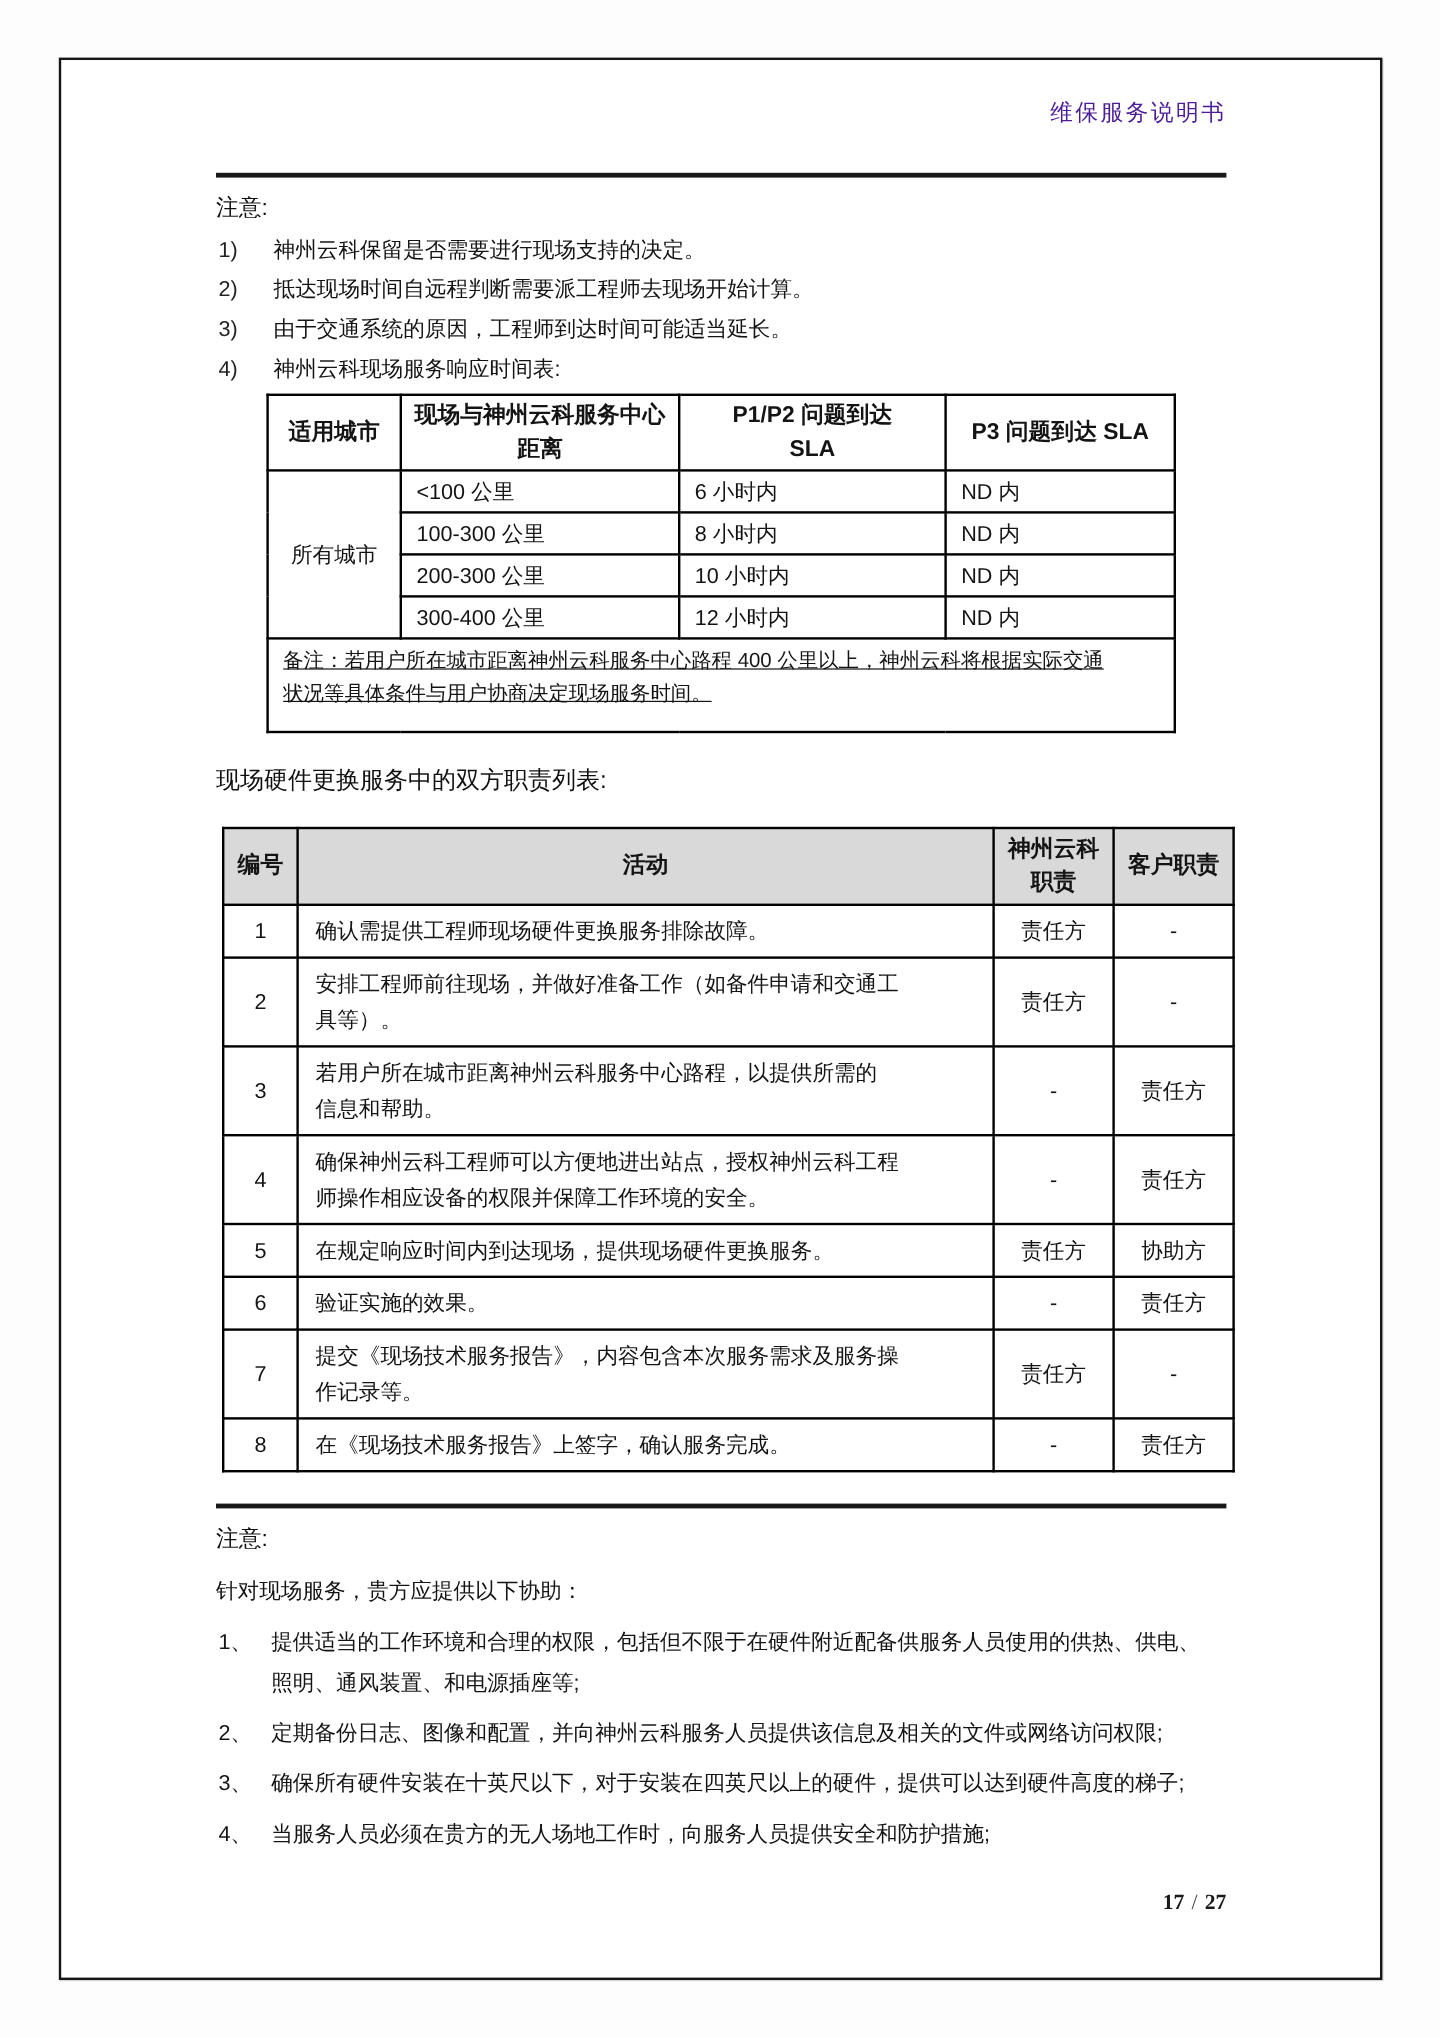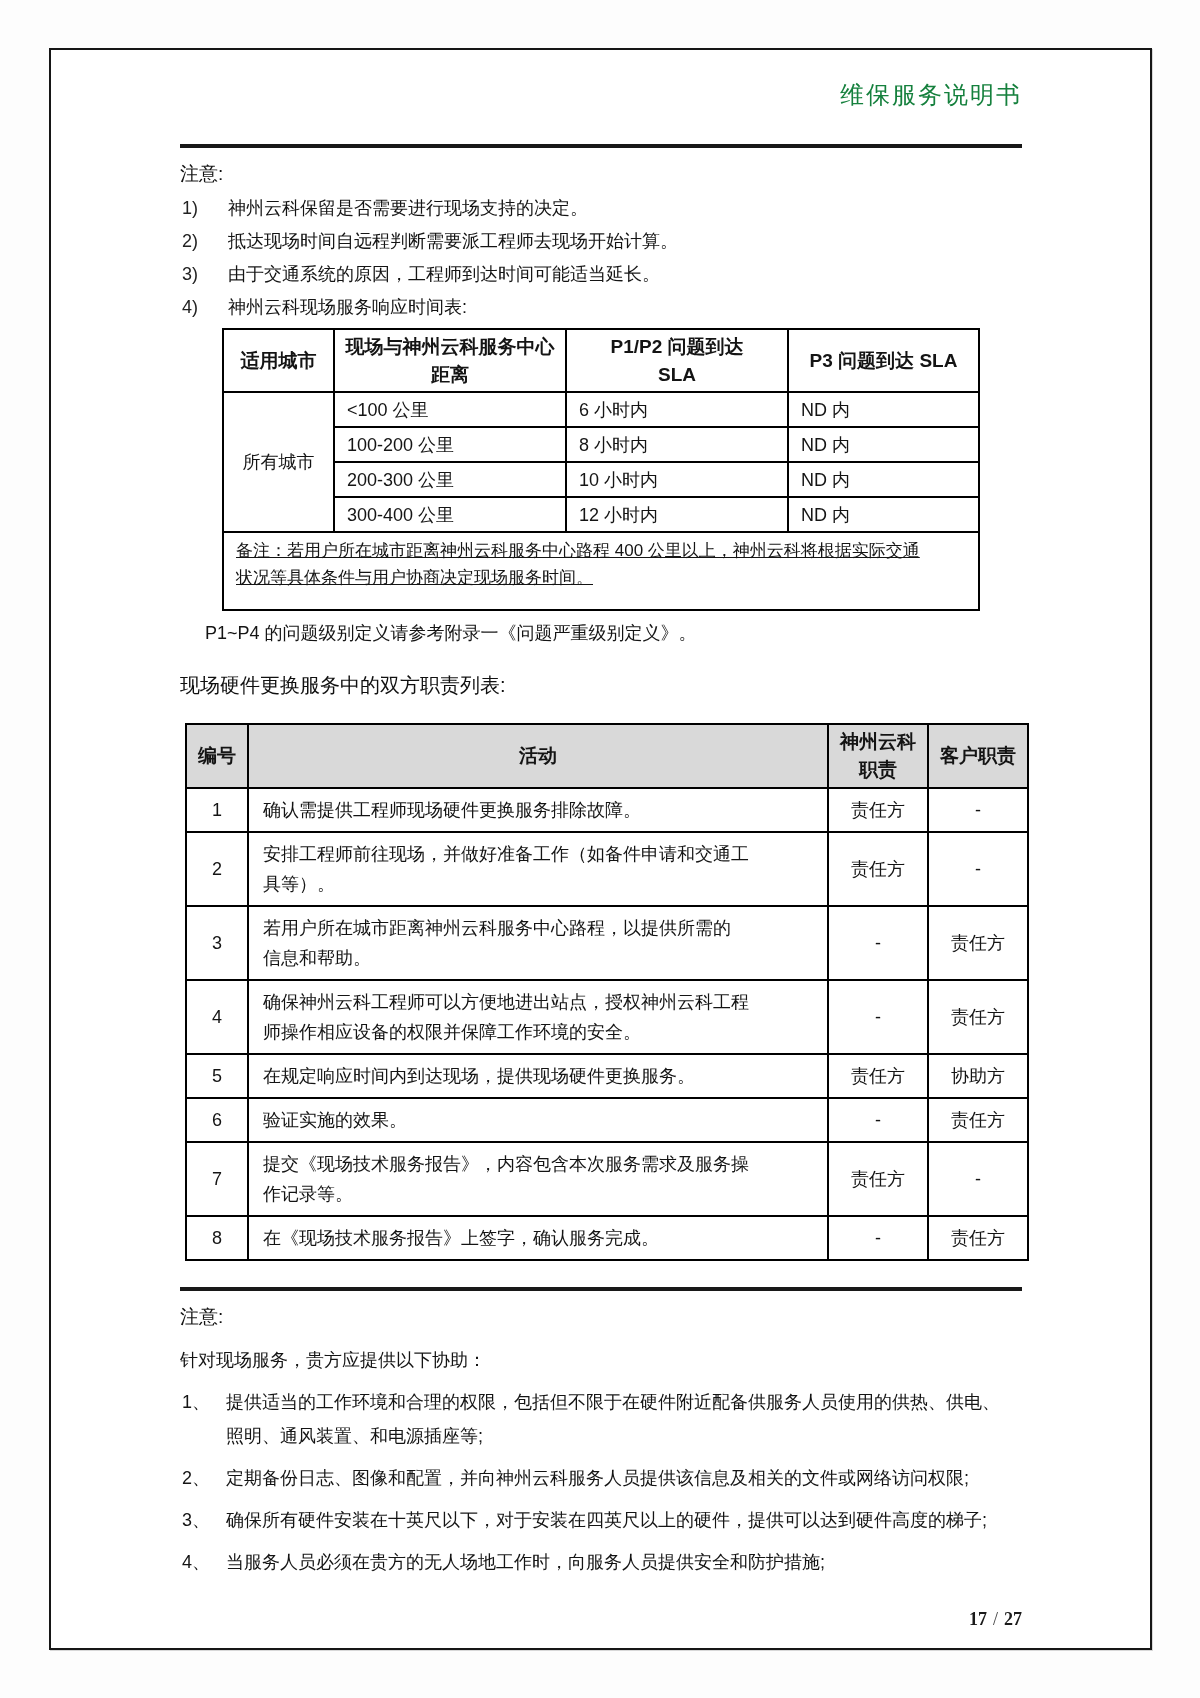--- a/index.html
+++ b/index.html
@@ -29,23 +29,23 @@
     padding: 0 128px 0 129px; 
     width: 100%;
   }
   .prewrap { white-space: pre-wrap; }
 
   
   .doc-header {
     margin-top: 32px;
     text-align: right;
     font-family: "Liberation Serif", "DejaVu Serif", serif;
-    font-size: 24px;
+    font-size: 19px;
     letter-spacing: 2px;
-    color: #15803d;
+    color: #4c1d95;
     line-height: 26px;
   }
   .rule {
     margin-top: 36px;
     height: 4px;
     background: #181818;
   }
   .rule2 { margin-top: 26px; }
 
   
@@ -230,42 +230,41 @@
 SLA</th>
           <th class="prewrap">P3 问题到达 SLA</th>
         </tr>
         <tr>
           <td class="city" rowspan="4">所有城市</td>
           <td>&lt;100 公里</td>
           <td>6 小时内</td>
           <td>ND 内</td>
         </tr>
         <tr>
-          <td>100-200 公里</td>
+          <td>100-300 公里</td>
           <td>8 小时内</td>
           <td>ND 内</td>
         </tr>
         <tr>
           <td>200-300 公里</td>
           <td>10 小时内</td>
           <td>ND 内</td>
         </tr>
         <tr>
           <td>300-400 公里</td>
           <td>12 小时内</td>
           <td>ND 内</td>
         </tr>
         <tr>
           <td class="remark prewrap" colspan="4">备注：若用户所在城市距离神州云科服务中心路程 400 公里以上，神州云科将根据实际交通
 状况等具体条件与用户协商决定现场服务时间。</td>
         </tr>
       </tbody>
         </table>
 
-      <div class="p-note">P1~P4 的问题级别定义请参考附录一《问题严重级别定义》。</div>
 
       <div class="duty-title">现场硬件更换服务中的双方职责列表:</div>
 
       <table class="duty-table">
         <colgroup>
             <col class="c1">
             <col class="c2">
             <col class="c3">
             <col class="c4">
           </colgroup>

